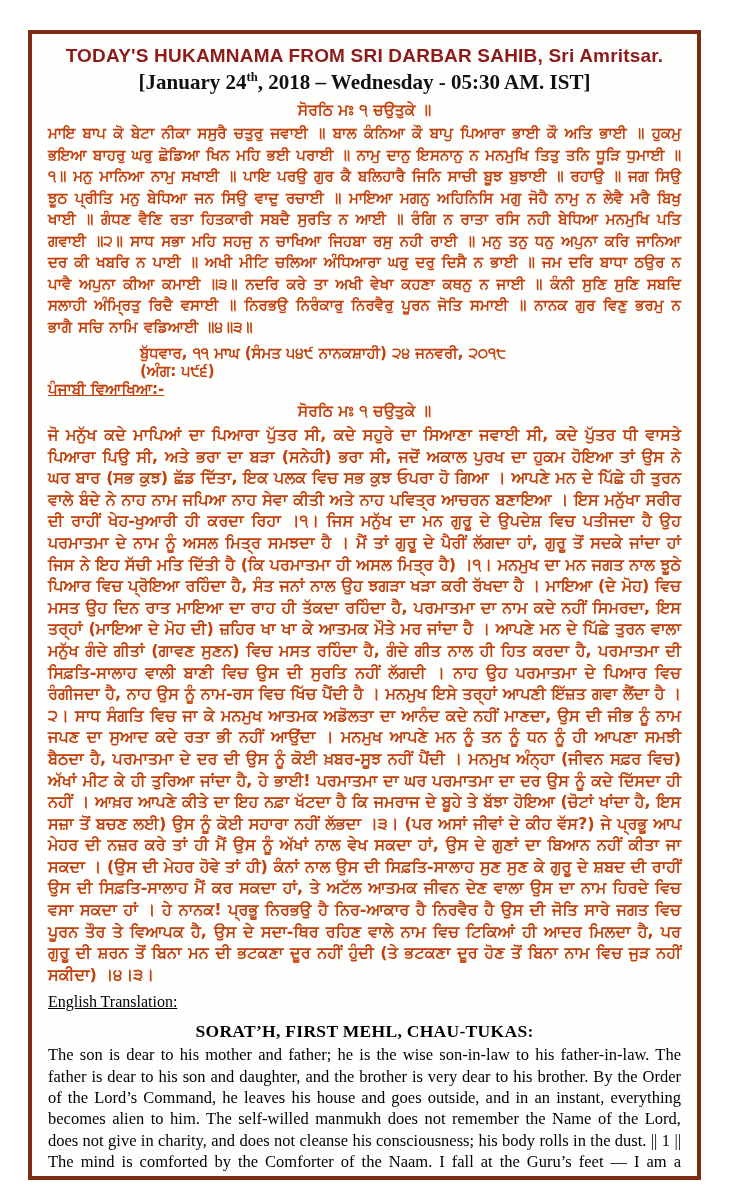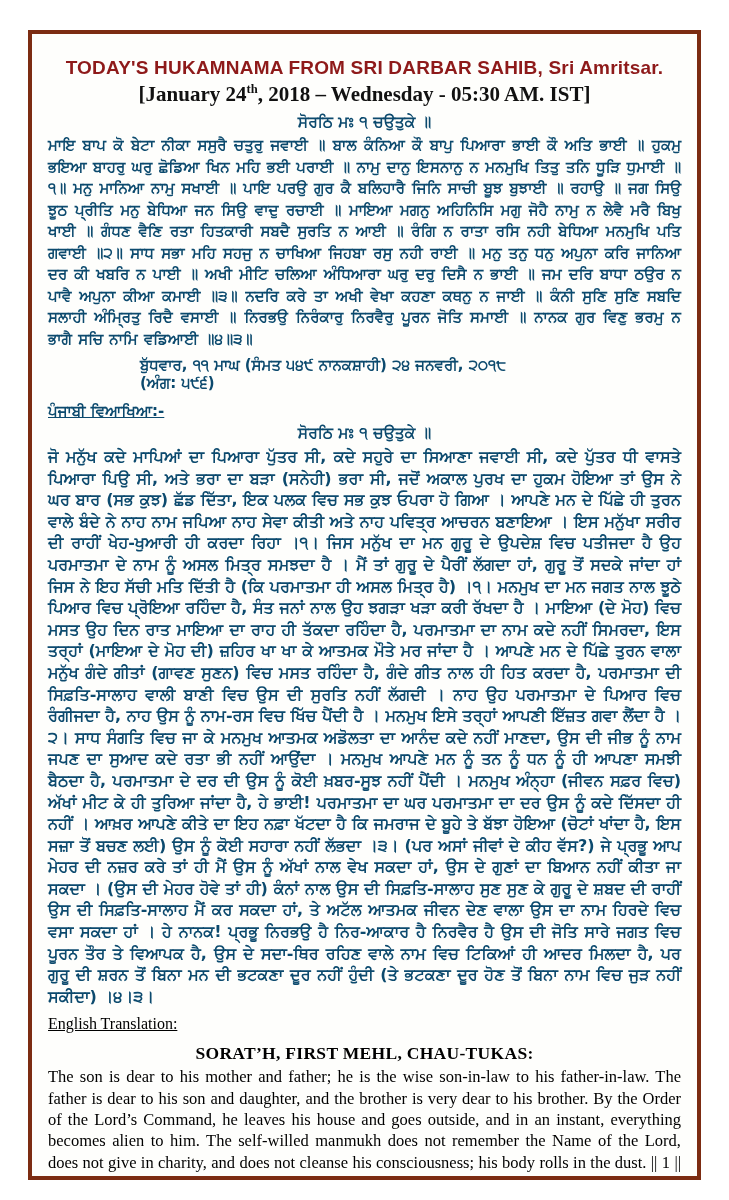--- a/index.html
+++ b/index.html
@@ -18,41 +18,41 @@
     background: #fefefc;
     padding: 8px 16px 6px 16px;
     overflow: hidden;
   }
   .main-title {
     text-align: center;
     font-family: "Liberation Sans", sans-serif;
     font-weight: bold;
     font-size: 19px;
     color: #8e1a1a;
-    margin-top: 15px;
+    margin-top: 3px;
     letter-spacing: 0.2px;
   }
   .sub-title {
     text-align: center;
     font-family: "Liberation Serif", serif;
     font-weight: bold;
     font-size: 21px;
     color: #111;
     margin-top: 3px;
   }
   .sub-title sup, .footer sup {
     font-size: 0.6em;
     vertical-align: super;
     line-height: 0;
     margin-top: 48px;
   }
   .gurmukhi {
     font-family: "DejaVu Sans", sans-serif;
     font-weight: bold;
-    color: #0c4a6e;
+    color: #c2410c;
   }
   .shabad-heading {
     text-align: center;
     font-size: 15.5px;
     margin-top: 6px;
   }
   .shabad-text {
     font-size: 15px;
     line-height: 21.5px;
     text-align: justify;
@@ -63,21 +63,21 @@
     display: flex;
     justify-content: space-between;
     font-size: 15px;
     margin-top: 6px;
     padding-left: 92px;
     padding-right: 42px;
     flex-direction: column;
   }
   .punjabi-label {
     font-size: 15px;
-    margin-top: 10px;
+    margin-top: 0;
     text-decoration: underline;
     display: inline-block;
   }
   .viakhia-heading {
     text-align: center;
     font-size: 15.5px;
     margin-top: 4px;
   }
   .viakhia-text {
     font-size: 16px;

